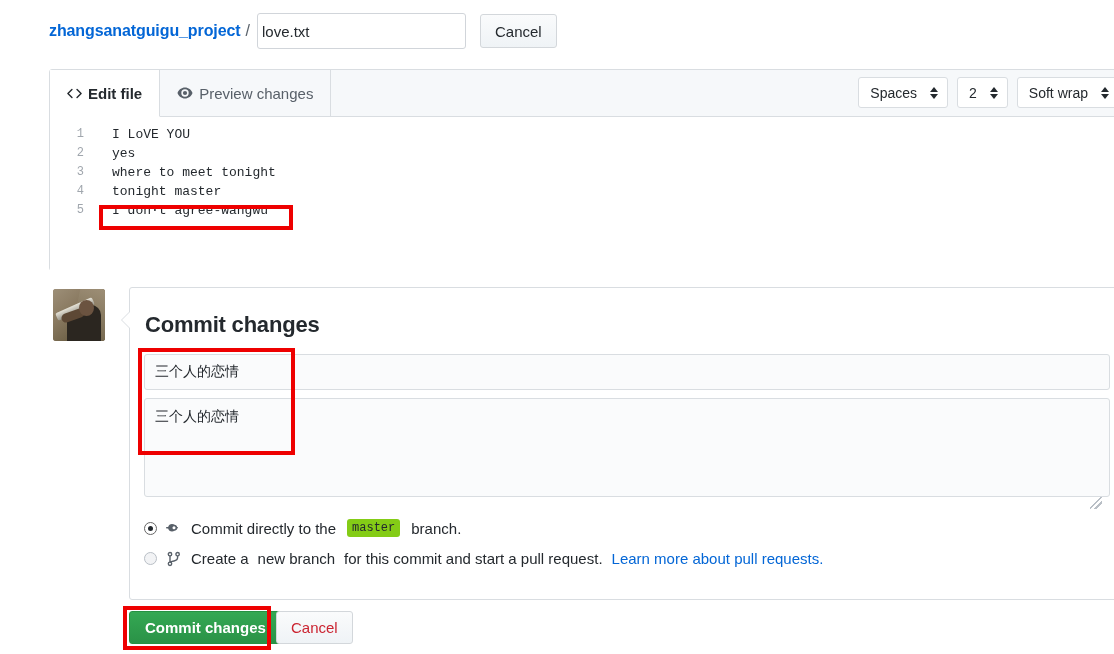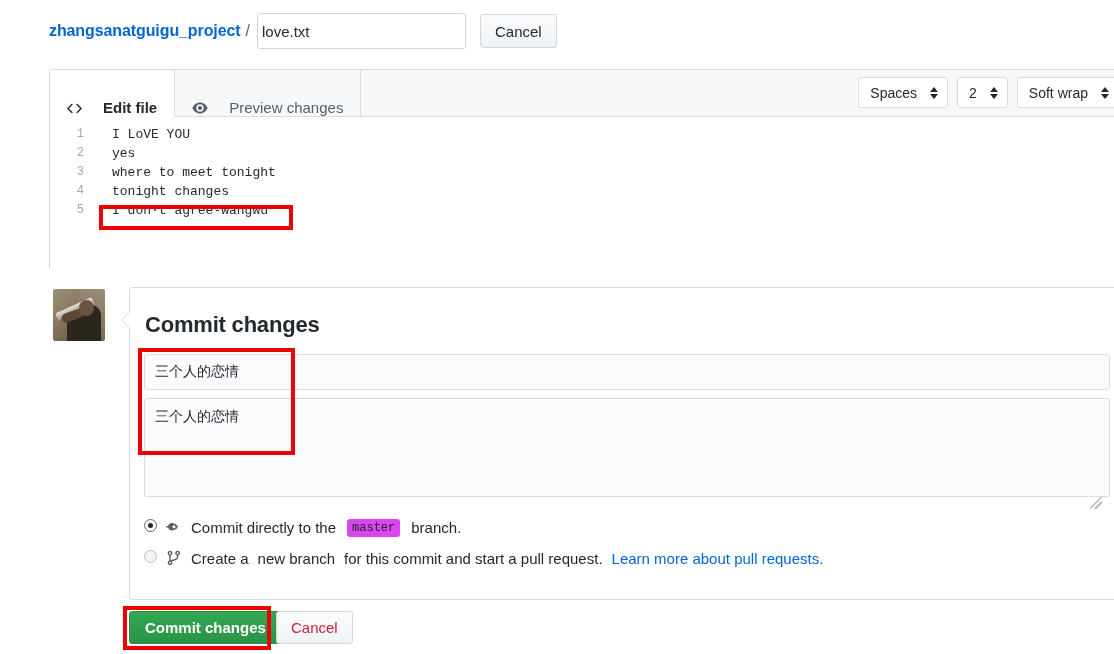--- a/index.html
+++ b/index.html
@@ -54,21 +54,21 @@
     background: #fff;
   }
   .editor-toolbar {
     position: relative;
     height: 47px;
     background: #f6f8fa;
     border-bottom: 1px solid #d9dde1;
     display: flex; align-items: stretch;
   }
   .tab {
-    display: flex; align-items: flex-end; gap: 21px;
+    display: flex; align-items: center; gap: 6px;
     padding: 0 17px;
     font-size: 15px;
     border-right: 1px solid #d9dde1;
     cursor: pointer;
     color: #586069;
   }
   .tab.active {
     background: #fff;
     color: #24292e; font-weight: bold;
     margin-bottom: -1px;
@@ -212,41 +212,41 @@
   .desc-grip {
     position: absolute; right: 27px; top: 209px;
     width: 12px; height: 12px;
     background:
       linear-gradient(135deg, transparent 42%, #b9bfc6 42%, #b9bfc6 52%, transparent 52%),
       linear-gradient(135deg, transparent 66%, #b9bfc6 66%, #b9bfc6 76%, transparent 76%);
   }
 
   .radio-row {
     position: absolute; left: 14px;
-    display: flex; align-items: flex-start; gap: 9px;
+    display: flex; align-items: center; gap: 9px;
     font-size: 15px; color: #24292e;
   }
   .radio-row.r1 { top: 231px; }
   .radio-row.r2 { top: 262px; }
   .radio {
     width: 13px; height: 13px; border-radius: 50%;
     border: 1px solid #b9bfc6; background: #f2f3f5;
     position: relative; cursor: pointer;
   }
   .radio.checked { background: #fff; border-color: #666; }
   .radio.checked::after {
     content: ""; position: absolute;
     left: 3px; top: 3px; width: 5px; height: 5px;
     border-radius: 50%; background: #24292e;
   }
   .gicon { display: inline-flex; align-items: center; color: #586069; }
   .code-chip {
     font-family: "Liberation Mono", monospace;
     font-size: 12px;
-    background: #d946ef; color: #24292e;
+    background: #84cc16; color: #24292e;
     border-radius: 3px; padding: 2px 5px;
     margin: 0 2px;
   }
   .bold { font-weight: normal; }
   .link { color: #0366d6; text-decoration: none; }
 
   
   .btn-commit {
     position: absolute; left: 96px; top: 611px;
     height: 33px; padding: 0 15px;
@@ -345,21 +345,21 @@
       <div class="code-line">
         <span class="ln">2</span>
         <span class="ltext">yes</span>
       </div>
       <div class="code-line">
         <span class="ln">3</span>
         <span class="ltext">where to meet tonight</span>
       </div>
       <div class="code-line">
         <span class="ln">4</span>
-        <span class="ltext">tonight changes</span>
+        <span class="ltext">tonight master</span>
       </div>
       <div class="code-line">
         <span class="ln">5</span>
         <span class="ltext">I don·t agree-wangwu</span>
       </div>
     </div>
   </div>
 
   <div class="avatar">
     <div class="sky"></div>

